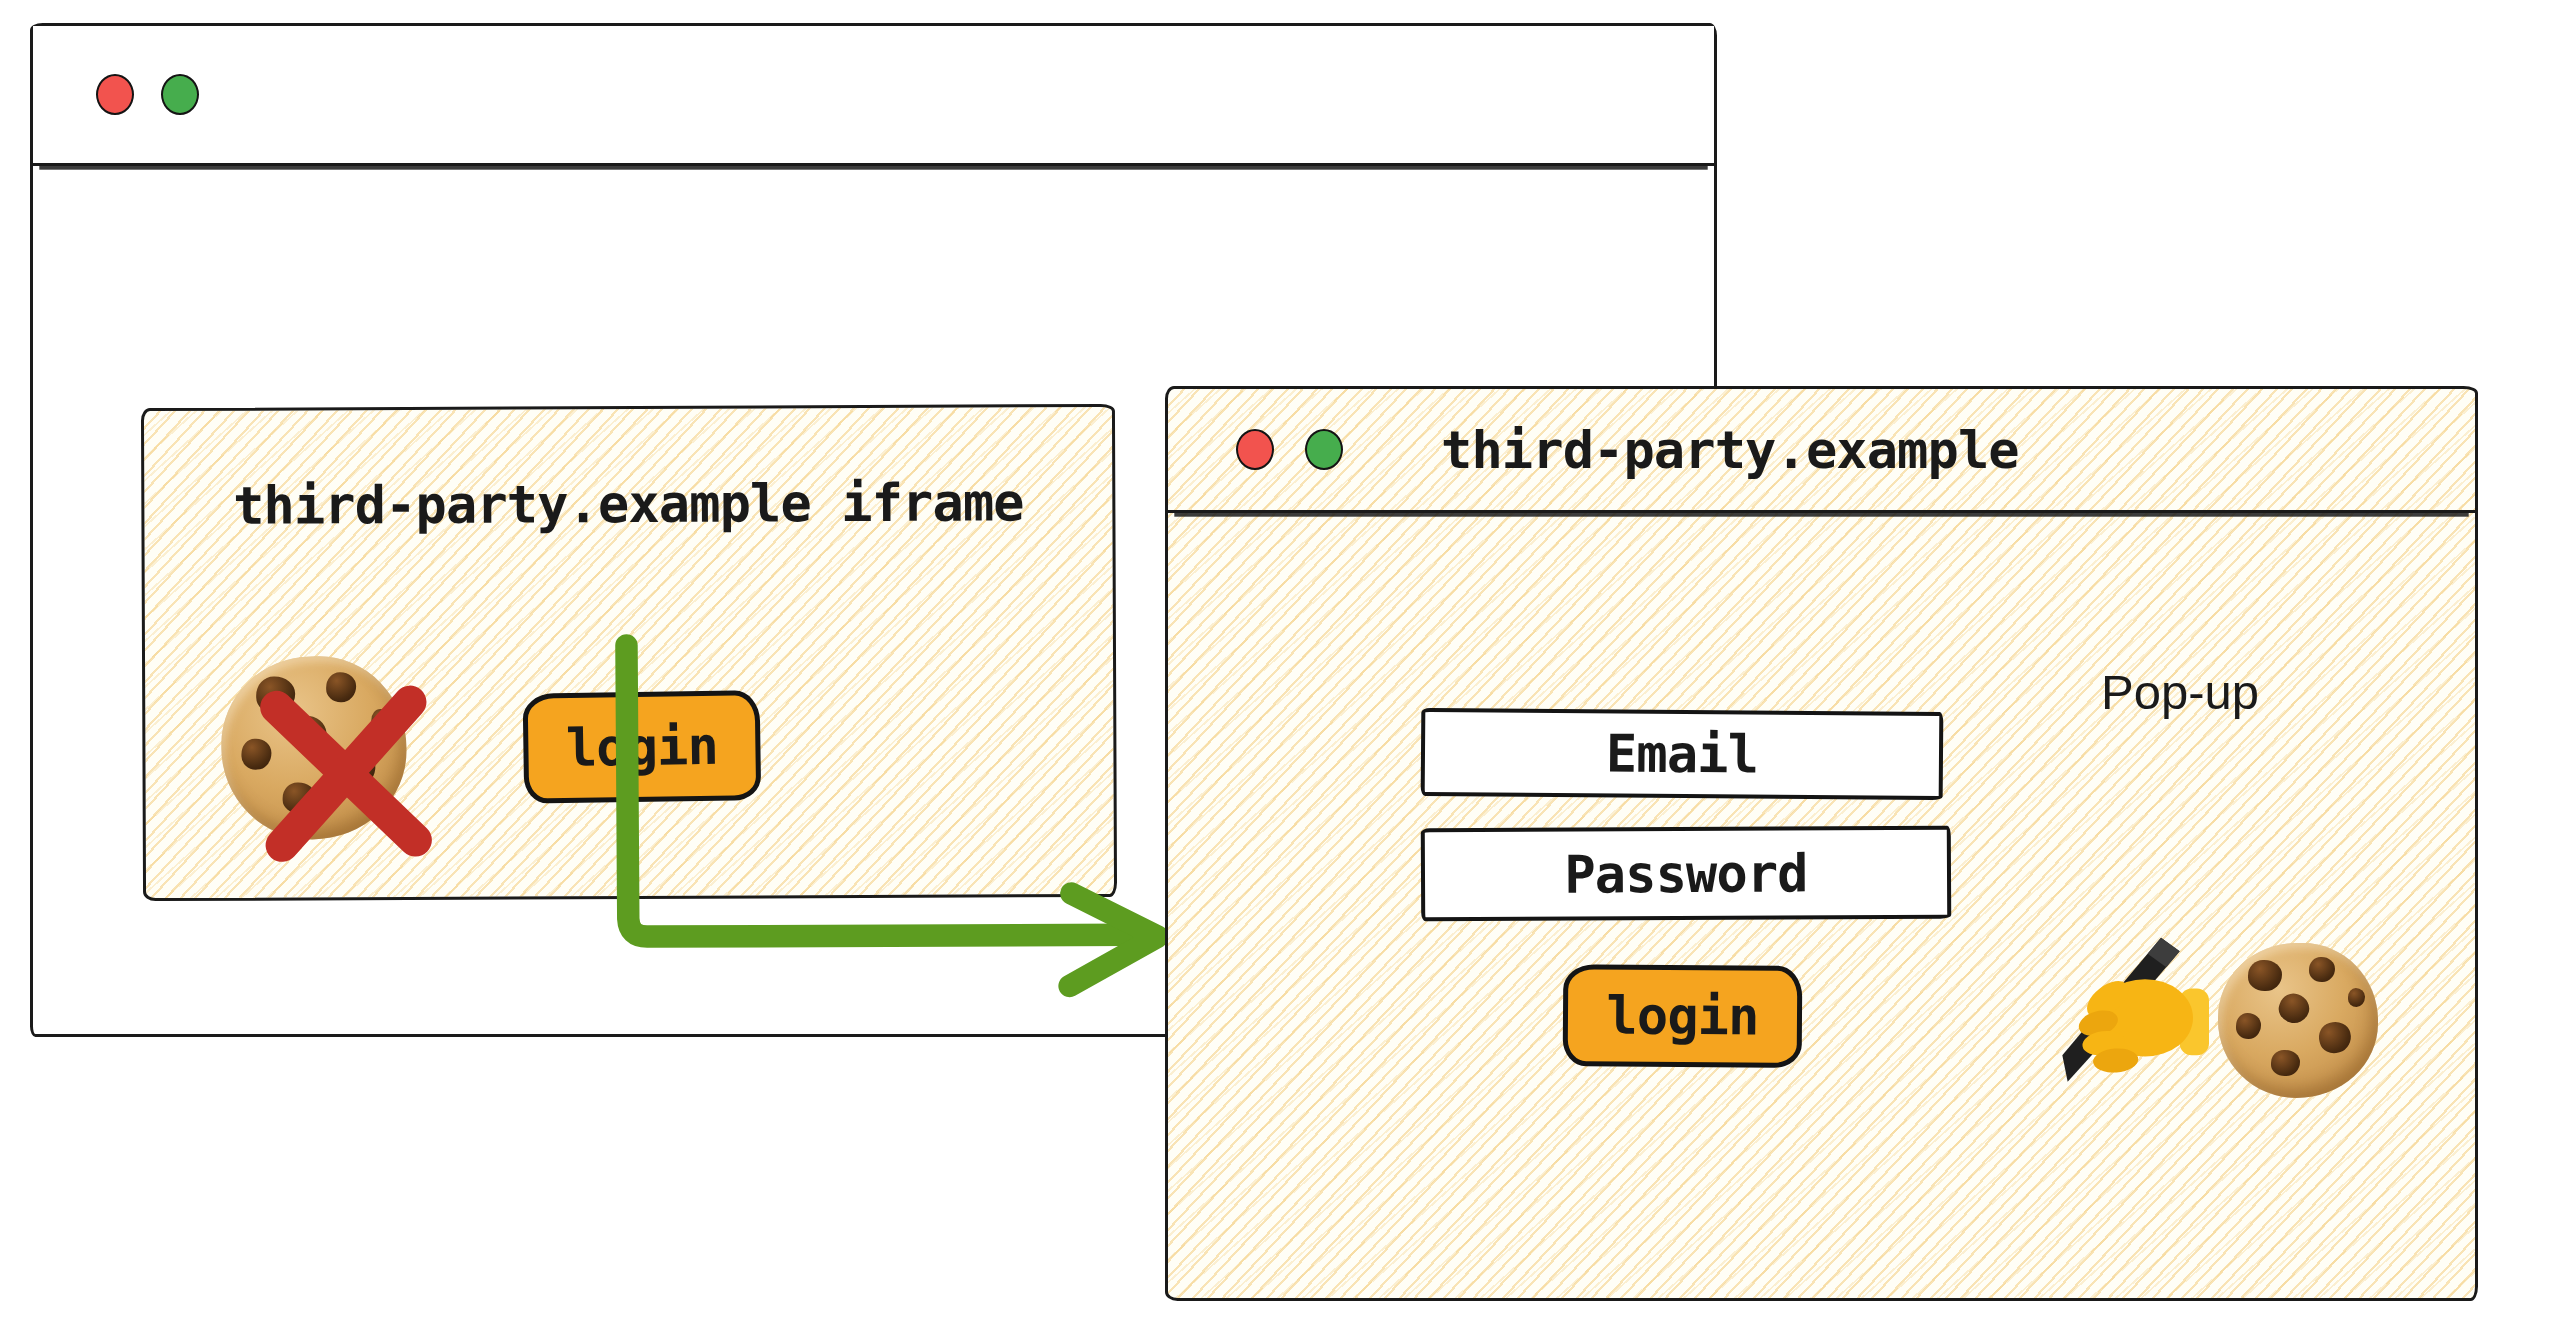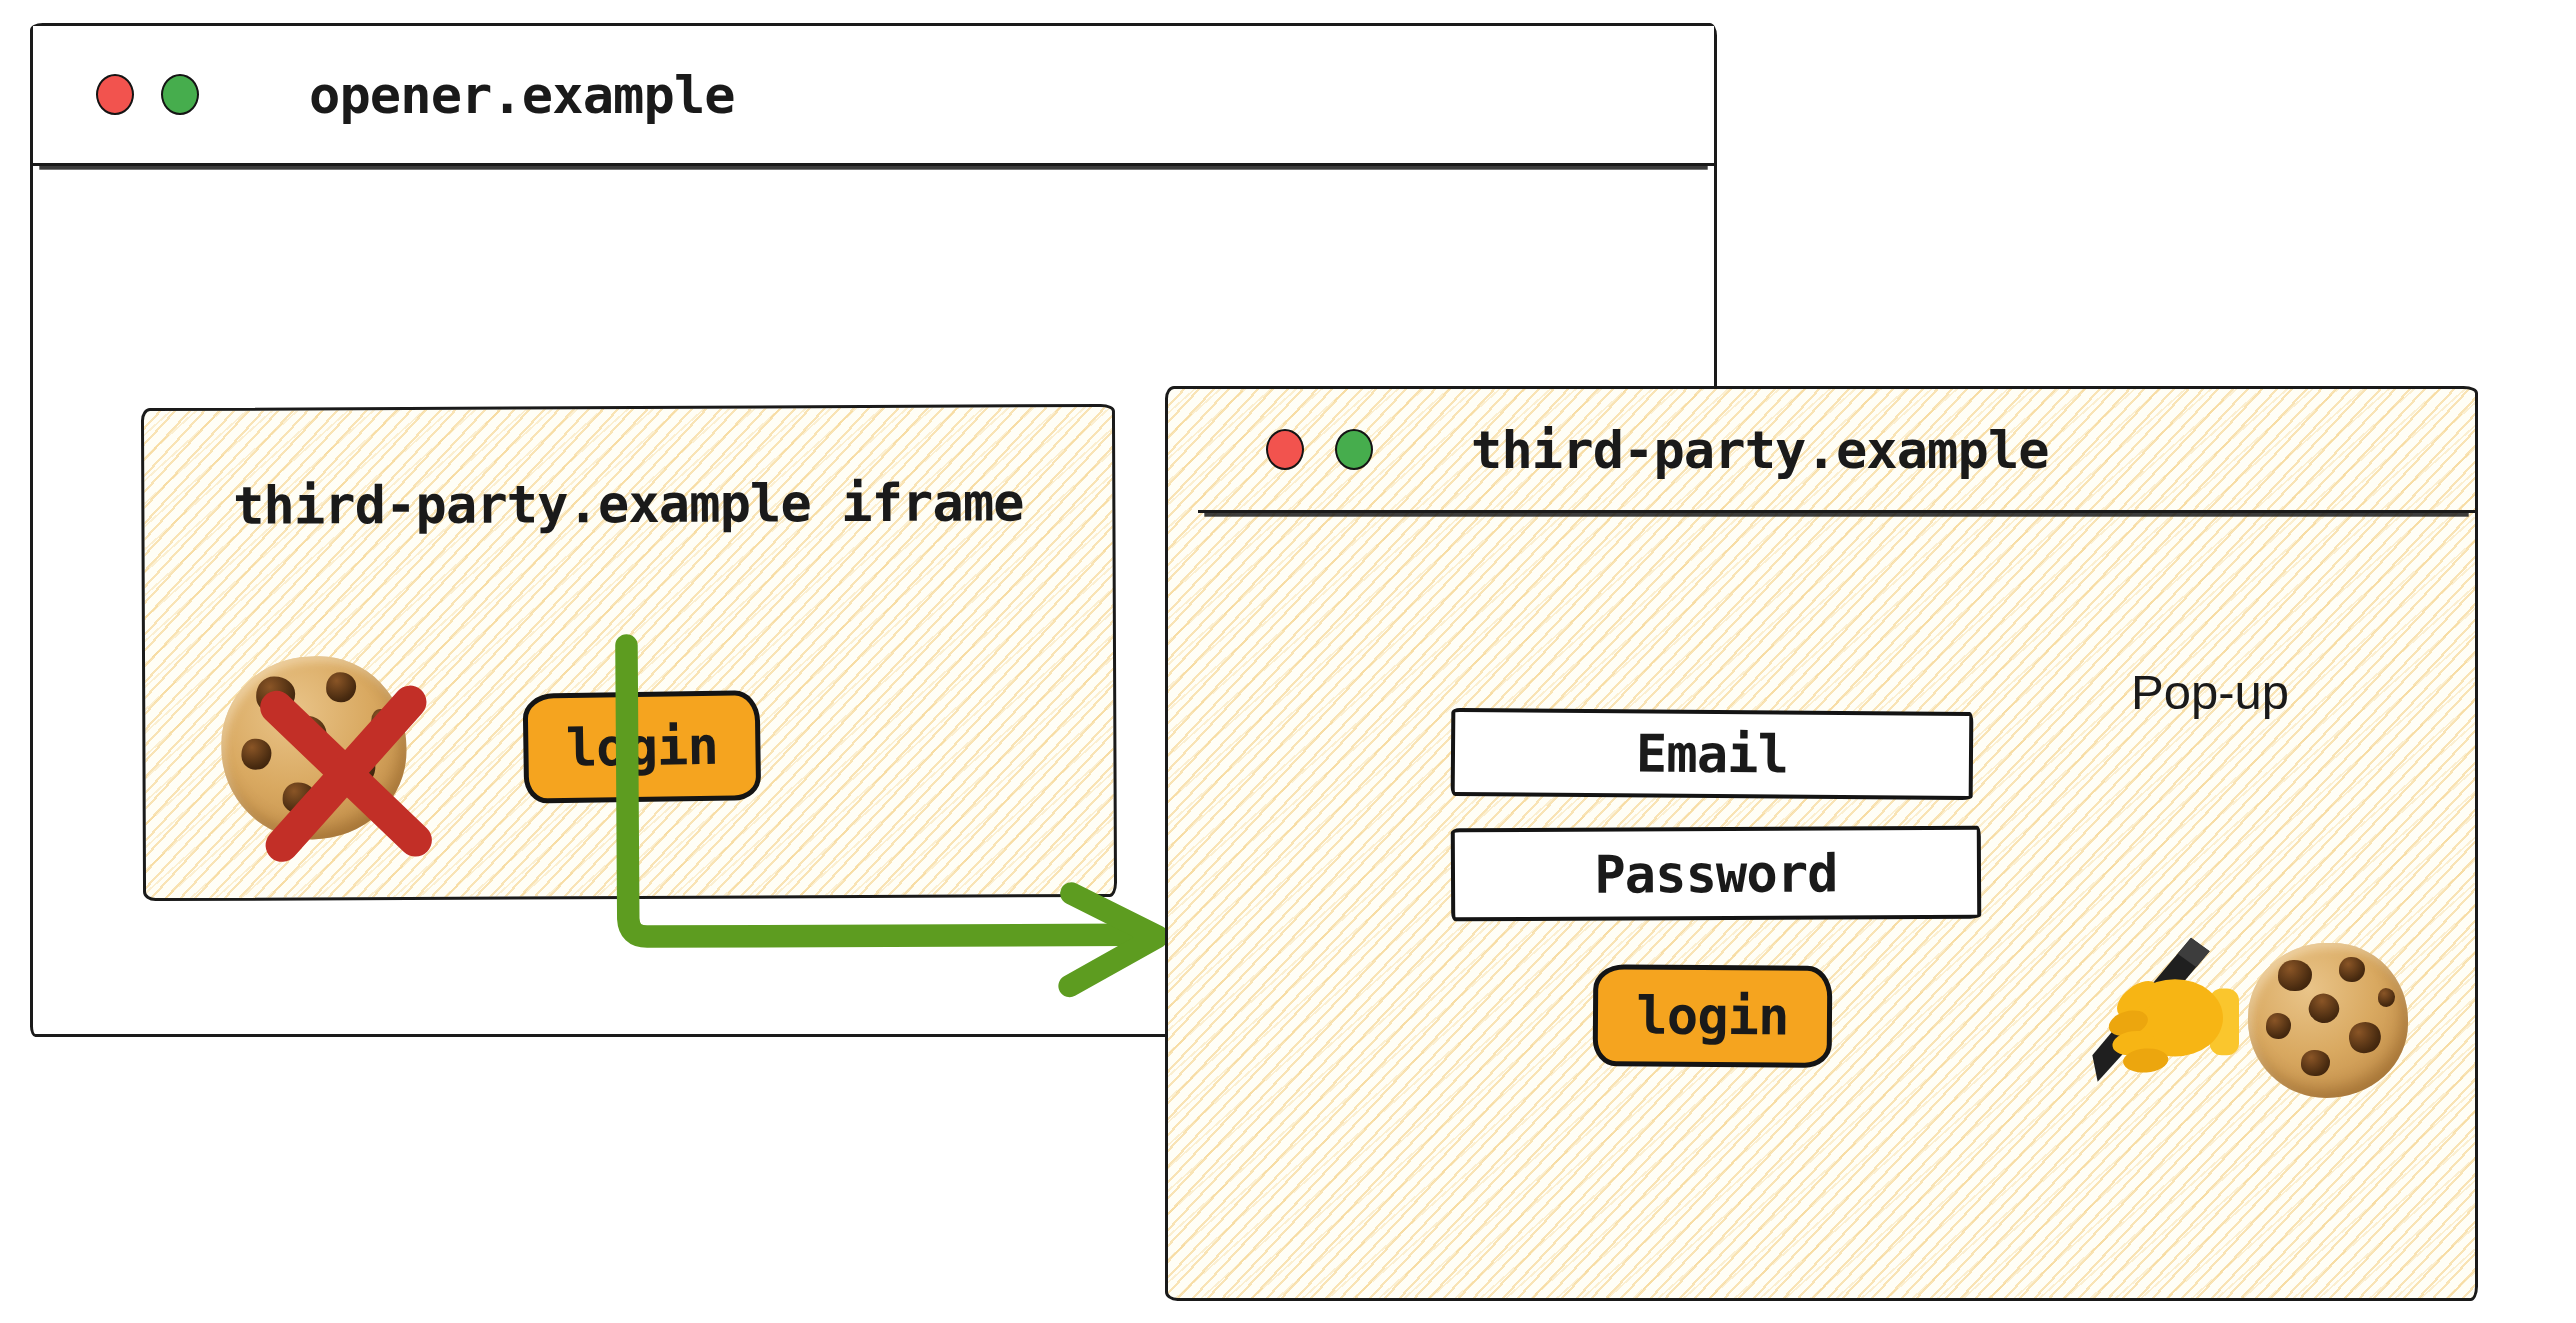--- a/index.html
+++ b/index.html
@@ -132,21 +132,20 @@
   
   #arrow-svg{
     position:absolute;left:0;top:0;width:2576px;height:1324px;
     z-index:3;pointer-events:none;
   }
 
   
   #popup{
     left:1165px;top:386px;width:1313px;height:915px;
     z-index:5;
-    padding-left:30px;
   }
   #popup .titlebar{height:124px;padding-left:68px;gap:31px;}
   #popup .titlebar .mono-text{margin-left:67px;}
   #popup-body{position:relative;width:100%;height:calc(100% - 124px);}
 
   #popup-annotation{
     position:absolute;
     left:933px;top:151px;
     font-family:"Liberation Sans","DejaVu Sans",sans-serif;
     font-weight:400;
@@ -176,21 +175,20 @@
 </style>
 </head>
 <body>
 
 <div class="canvas">
 
   <div id="opener" class="window sketch1">
     <div class="titlebar">
       <div class="dot red"></div>
       <div class="dot green"></div>
-      <span class="mono-text">opener.example</span>
     </div>
 
     <div style="position:relative;width:100%;height:calc(100% - 140px);">
       <div id="iframe-box" class="hatch sketch2">
         <span id="iframe-label" class="mono-text">third-party.example iframe</span>
 
         <div id="blocked-cookie" class="cookie">
           <div class="chip c1"></div>
           <div class="chip c2"></div>
           <div class="chip c3"></div>

